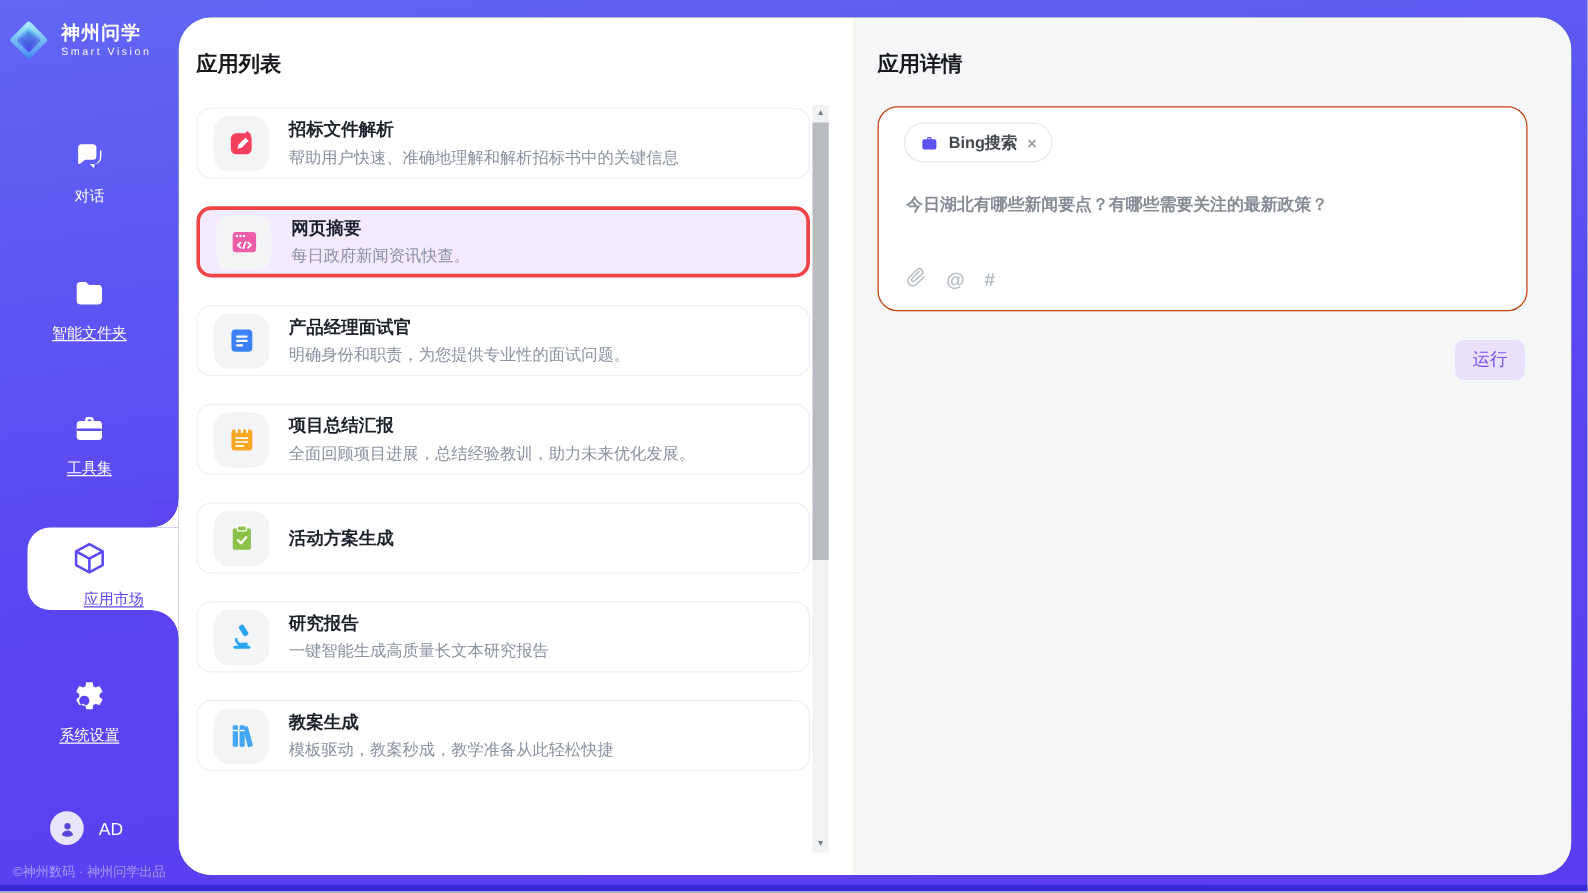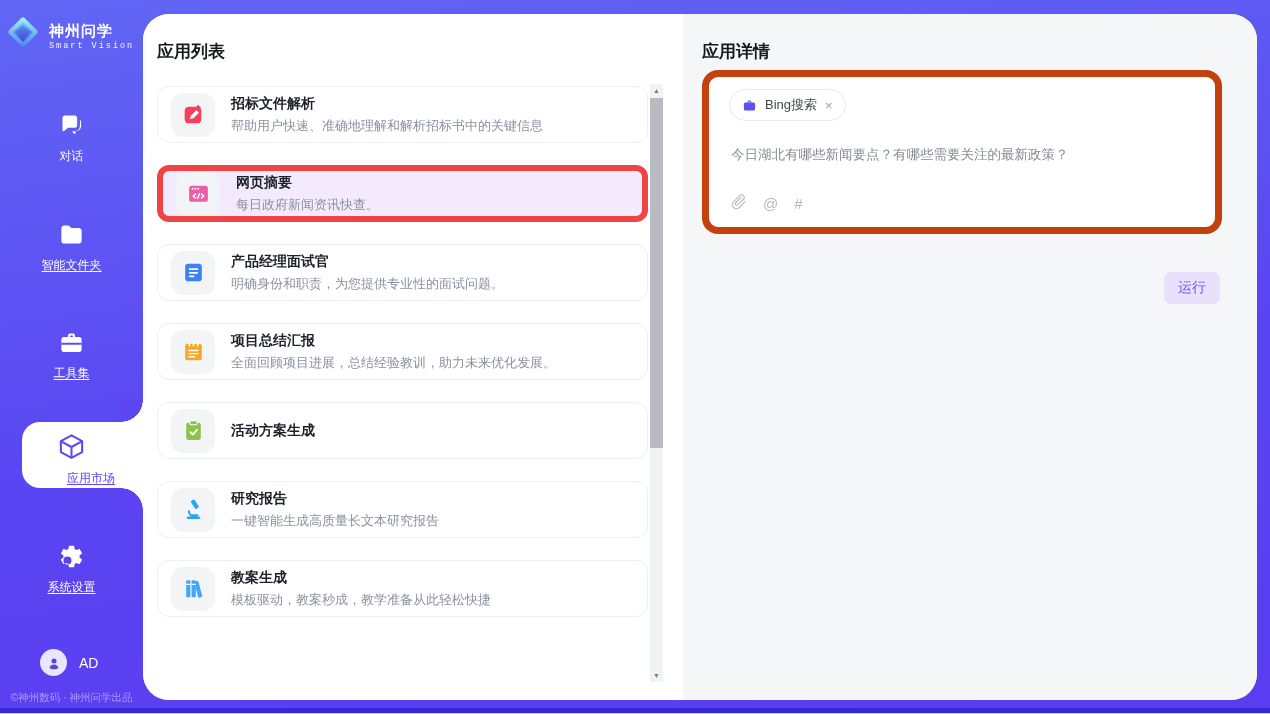--- a/index.html
+++ b/index.html
@@ -6,21 +6,21 @@
   html,body { width:1270px; height:714px; overflow:hidden; }
   body { font-family:"Liberation Sans", sans-serif; position:relative;
          background:linear-gradient(172deg,#6166f4 0%,#5a45f2 55%,#5a3cf1 100%); }
 
   
   .bottom-dark { position:absolute; left:0; right:0; bottom:1px; height:5px; background:#3629d6; }
   .bottom-gray { position:absolute; left:0; right:0; bottom:0; height:1px; background:#c9cdd4; }
 
   
   .sidebar { position:absolute; left:0; top:0; width:143px; height:714px; color:#fff; }
-  .logo { position:absolute; top:13px; left:4px; display:flex; align-items:flex-end; gap:7px;font-family:Liberation Mono, monospace; }
+  .logo { position:absolute; top:13px; left:4px; display:flex; align-items:center; gap:7px; }
   .logo-name { font-size:15px; font-weight:bold; letter-spacing:1px; line-height:1.15; }
   .logo-sub { font-size:8.5px; letter-spacing:2px; opacity:.95; }
   .nav-item { position:absolute; left:0; width:143px; text-align:center; cursor:pointer; }
   .nav-item .lbl { display:block; margin-top:5px; font-size:12px; color:#fff; }
   .nav-item .lbl.u { text-decoration:underline; text-underline-offset:2px; }
   .notch { position:absolute; top:422px; left:22px; width:121px; height:66px; background:#fff;
            border-radius:18px 0 0 18px; }
   .notch::before { content:''; position:absolute; right:0; top:-22px; width:22px; height:22px;
            background:radial-gradient(circle at 0 0, #5b46f2 21.5px, #fff 22px); }
   .notch::after { content:''; position:absolute; right:0; bottom:-22px; width:22px; height:22px;
@@ -35,36 +35,36 @@
 
   
   .content { position:absolute; left:143px; top:14px; right:13px; bottom:14px;
              border-radius:26px; overflow:hidden; display:flex; background:#bef264; }
 
   .list-panel { width:540px; background:#fff; position:relative; flex:0 0 540px; }
   .panel-title { position:absolute; top:26px; left:14px; font-size:17px; font-weight:bold; color:#17191c; }
   .cards { position:absolute; top:72px; left:14px; width:491px; bottom:16px; overflow:hidden; }
   .card { height:57px; border:1px solid #edeff3; border-radius:12px; margin-bottom:22px;
           display:flex; align-items:center; padding:0 13px; background:#fff; }
-  .card.selected { background:#f3ebfd; border:6px solid #ef4444; }
+  .card.selected { background:#f3ebfd; border:3px solid #ef4444; }
   .icon-box { width:44px; height:44px; border-radius:12px; background:#f3f4f6; flex:0 0 44px;
               display:flex; align-items:center; justify-content:center; margin-right:16px; }
   .card-title { font-size:14px; font-weight:bold; color:#1d2129; }
   .card-desc { font-size:13px; color:#8a919f; margin-top:4px; }
 
   .scrollbar { position:absolute; top:70px; right:20px; width:13px; bottom:18px; background:#f1f2f4; }
   .sb-btn { position:absolute; left:0; width:13px; height:13px; font-size:7px; color:#7a7f86;
             text-align:center; line-height:13px; cursor:pointer; }
   .sb-up { top:0; } .sb-down { bottom:0; }
   .sb-thumb { position:absolute; top:14px; left:0; width:13px; height:350px; background:#b8bbbf; cursor:pointer; }
 
   .detail-panel { flex:1; position:relative; background:#f4f6f8; }
   .detail-title { position:absolute; top:26px; left:19px; font-size:17px; font-weight:bold; color:#17191c; }
-  .detail-card { position:absolute; top:56px; left:19px; width:520px; height:164px;
-                 background:#fff; border:7px solid #c2410c; border-radius:16px; }
+  .detail-card { position:absolute; top:71px; left:19px; width:520px; height:164px;
+                 background:#fff; border:1px solid #c2410c; border-radius:16px;font-weight:bold; }
   .chip { position:absolute; top:12px; left:20px; height:32px; display:inline-flex; align-items:center;
           gap:8px; padding:0 12px; background:#fff; border:1px solid #e7e9ed; border-radius:17px; }
   .chip-label { font-size:13px; color:#43474d; }
   .chip-close { font-size:13px; color:#9aa0a8; cursor:pointer; line-height:1; }
   .prompt { position:absolute; top:68px; left:22px; right:22px; font-size:13.5px; color:#868c94; line-height:1.5; }
   .tools { position:absolute; bottom:14px; left:22px; display:flex; align-items:center; gap:16px;
            color:#b3bac3; font-size:15px; }
   .tools .tgl { cursor:pointer; }
   .run-btn { position:absolute; top:258px; right:37px; background:#e9e1fb; color:#7952f3;
              font-size:14px; padding:7px 14px; border-radius:7px; border:none; cursor:pointer;

